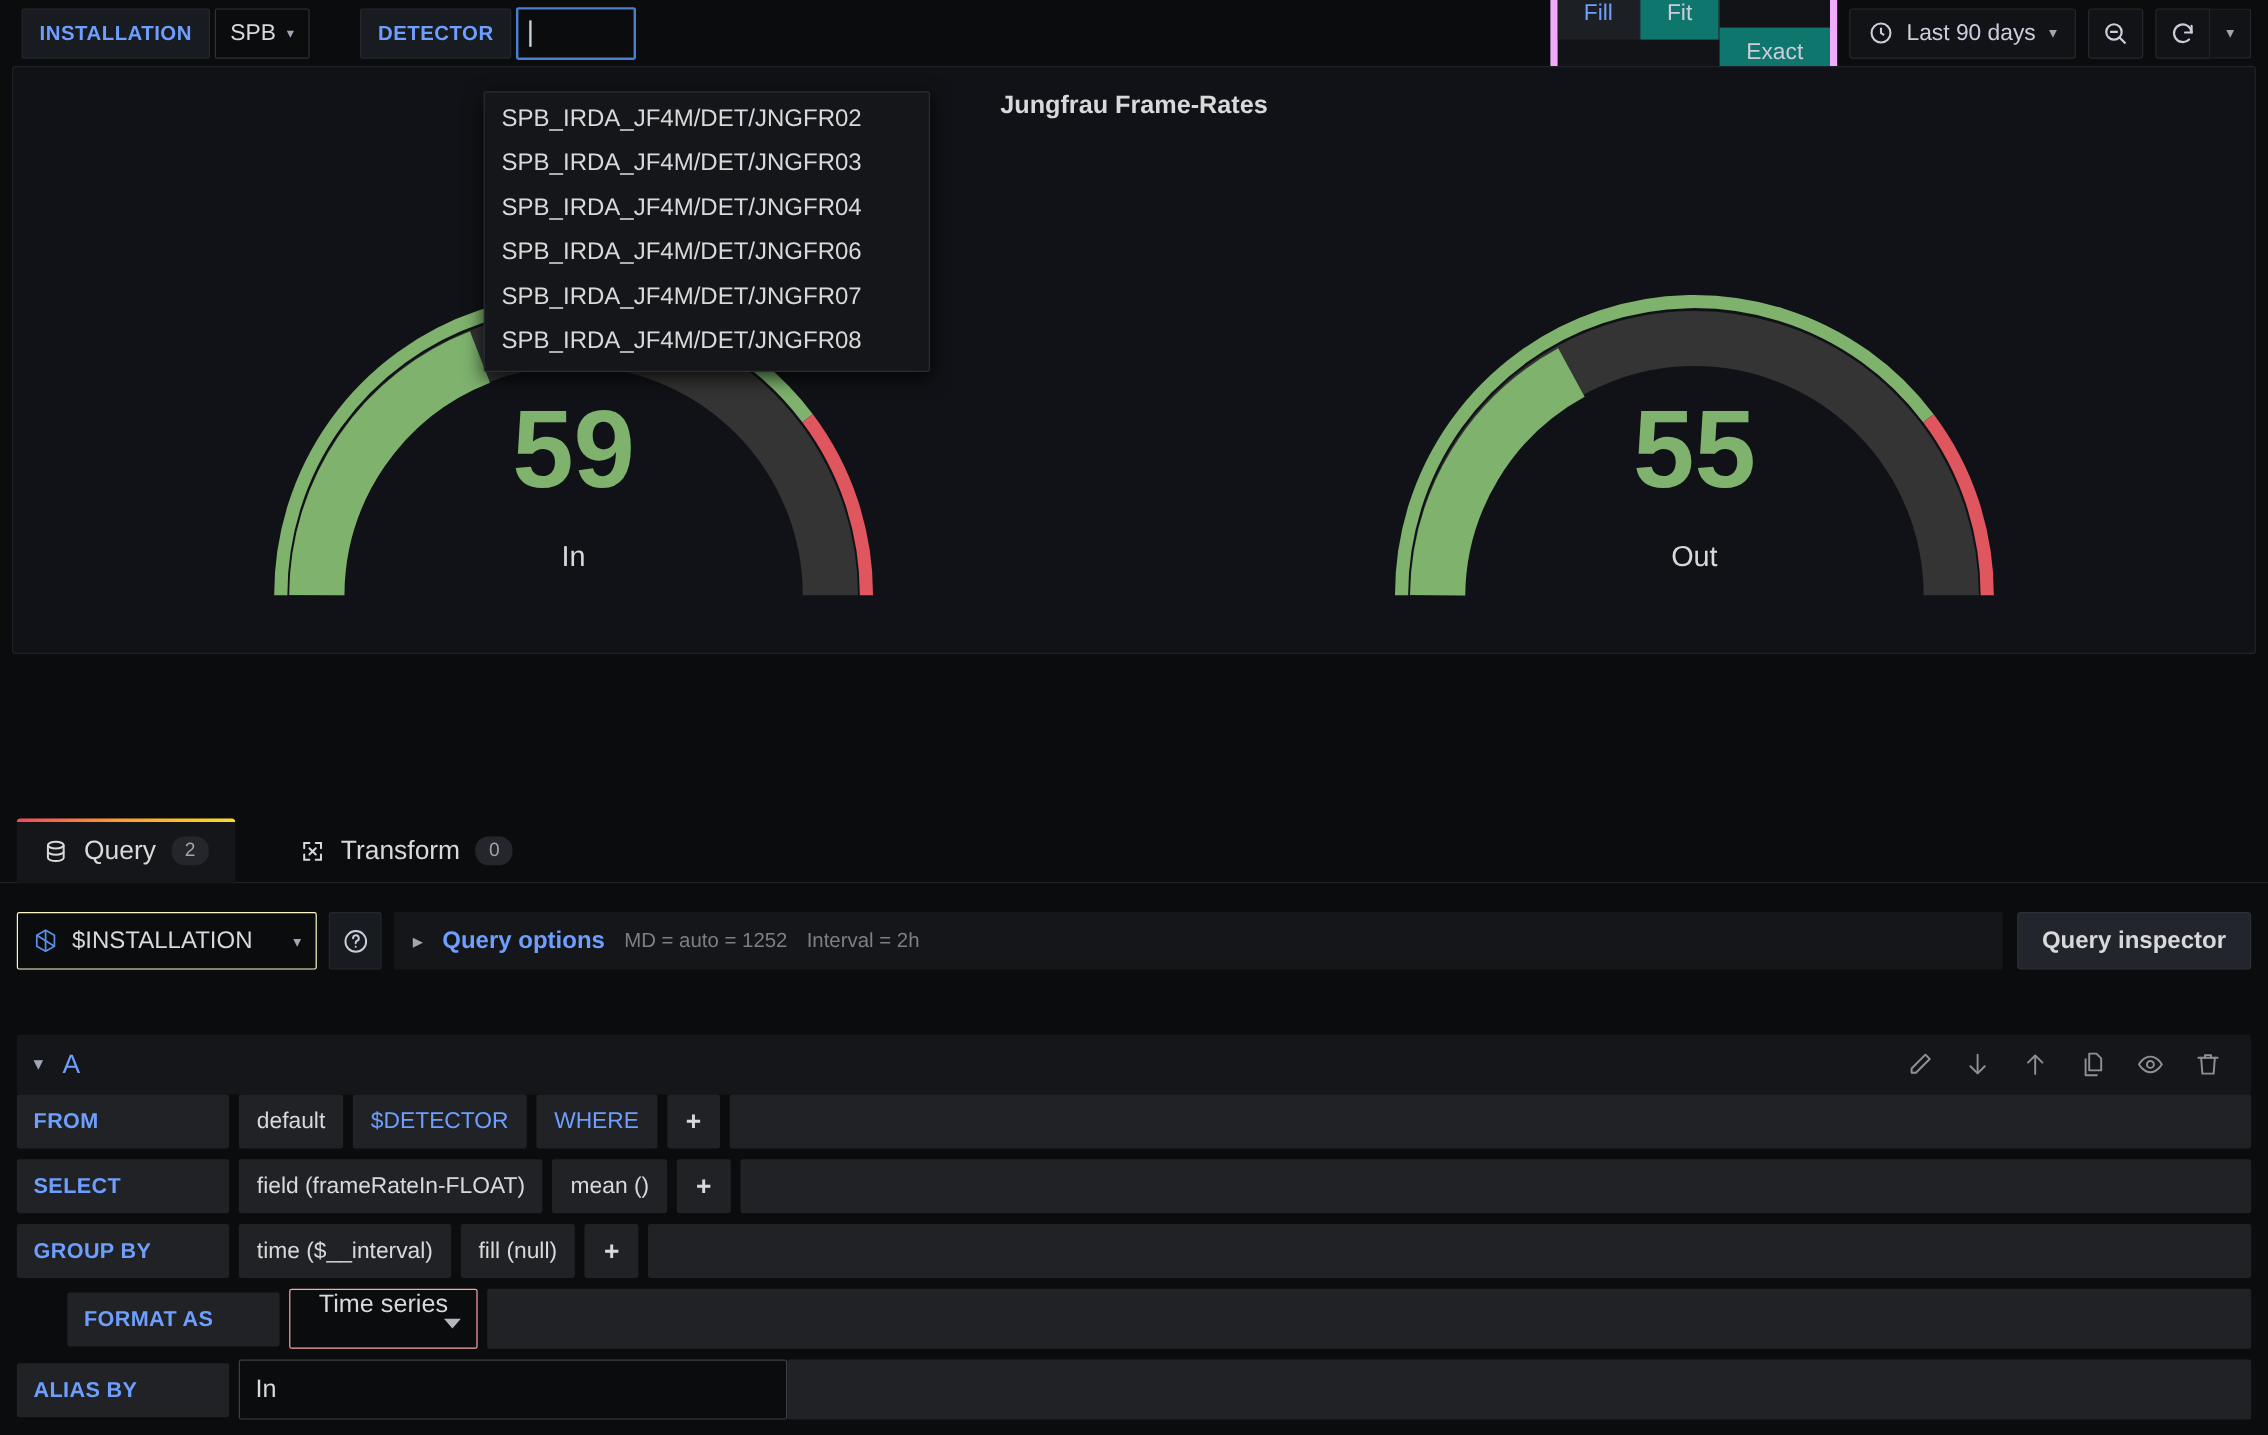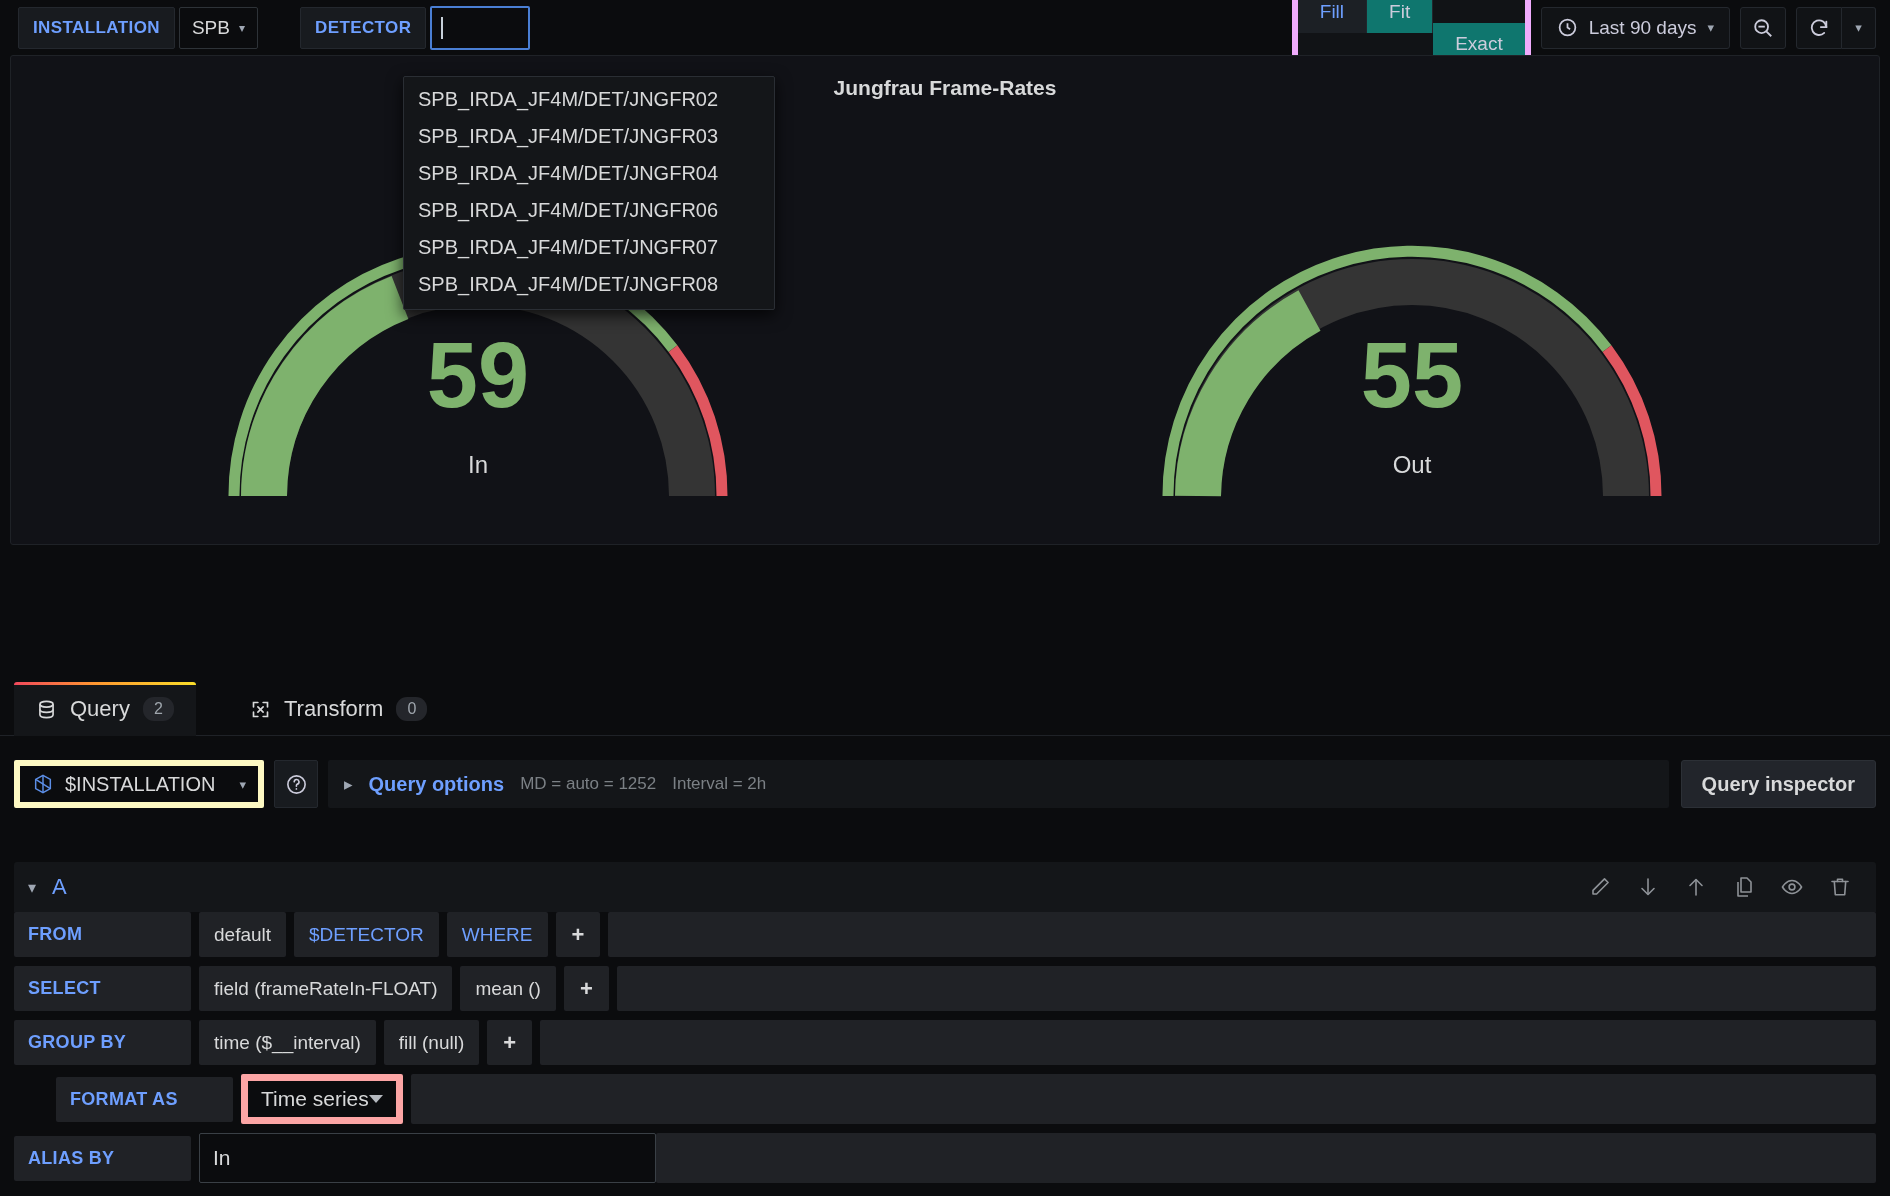--- a/index.html
+++ b/index.html
@@ -146,21 +146,21 @@
   .badge {
     background: #24262b; color: #9fa6ad;
     border-radius: 11px; font-size: 16px;
     padding: 3px 11px; min-width: 28px; text-align: center;
   }
 
   
   .dsrow { position: absolute; left: 14px; top: 760px; width: 1862px; height: 48px; display: flex; align-items: center; }
   .ds-select {
     width: 250px; height: 48px;
-    background: #0b0c0e; border: 6px solid #fef9c3; border-radius: 2px;
+    background: #0b0c0e; border: 1px solid #fef9c3; border-radius: 2px;
     display: flex; align-items: center; padding: 0 12px; gap: 11px;
     color: #d8d9da; font-size: 20px;
   }
   .ds-select .caret { margin-left: auto; color: #9fa7b3; font-size: 13px; }
   .help-btn {
     width: 44px; height: 48px; margin-left: 10px;
     background: #181b1f; border: 1px solid #24282e; border-radius: 2px;
     display: flex; align-items: center; justify-content: center;
   }
   .qopts {
@@ -199,23 +199,23 @@
   .pill {
     height: 45px; background: #202226; border-radius: 2px;
     display: flex; align-items: center; padding: 0 15px;
     font-size: 19px; color: #d8d9da; margin-right: 8px; white-space: nowrap;
   }
   .pill.blue { color: #6e9fff; }
   .pill.plus { padding: 0 16px; color: #d8d9da; font-size: 22px; font-weight: bold; }
   .qfill { flex: 1; height: 45px; background: #202226; border-radius: 2px; }
   .selectbox {
     height: 50px; min-width: 157px;
-    background: #0b0c0e; border: 7px solid #fca5a5; border-radius: 2px;
+    background: #0b0c0e; border: 1px solid #fca5a5; border-radius: 2px;
     display: flex; align-items: center; padding: 0 13px;
-    color: #d8d9da; font-size: 21px; margin-right: 8px;
+    color: #d8d9da; font-size: 21px; margin-right: 8px; flex-direction: column;
   }
   .selectbox .tri {
     width: 0; height: 0; margin-left: auto;
     border-left: 7px solid transparent; border-right: 7px solid transparent;
     border-top: 8px solid #b5b9bf;
   }
   .textinput {
     height: 50px; width: 457px;
     background: #0b0c0e; border: 1px solid #3a4046; border-radius: 2px;
     display: flex; align-items: center; padding: 0 13px;

